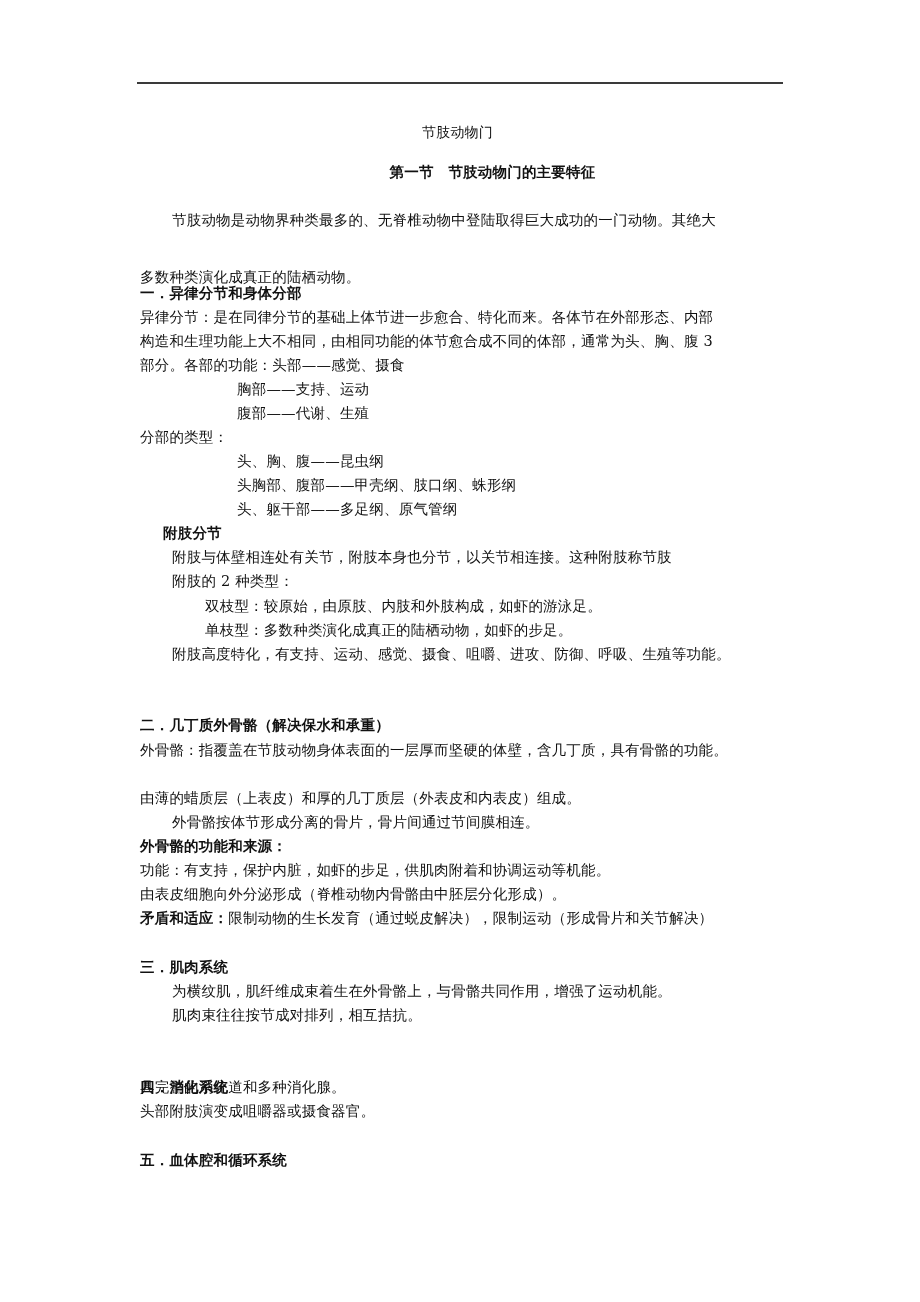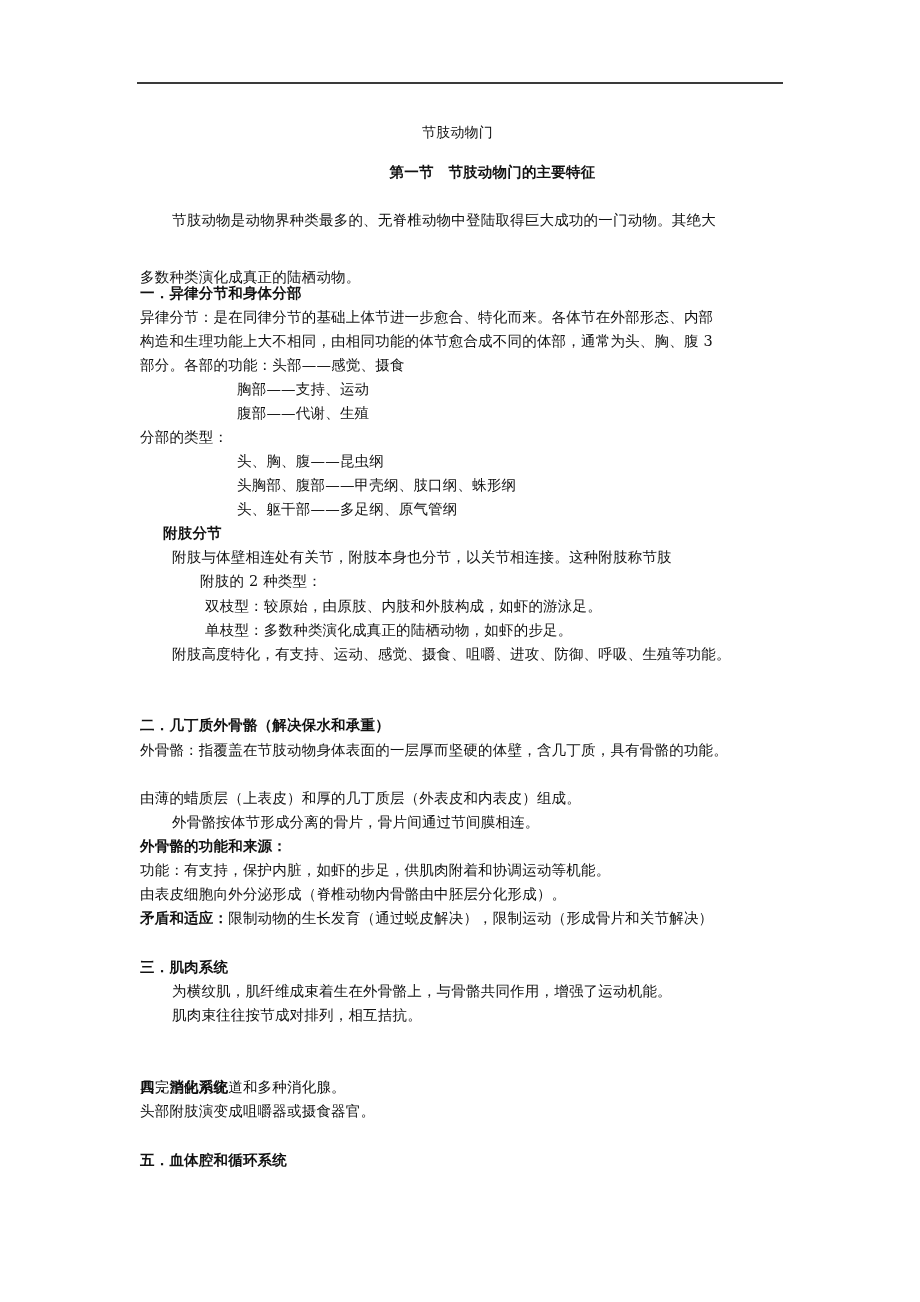--- a/index.html
+++ b/index.html
@@ -37,21 +37,21 @@
   <div class="line i3" style="top:379px;">胸部——支持、运动</div>
   <div class="line i3" style="top:403px;">腹部——代谢、生殖</div>
 
   <div class="line" style="top:427px;">分部的类型：</div>
   <div class="line i3" style="top:451px;">头、胸、腹——昆虫纲</div>
   <div class="line i3" style="top:475px;">头胸部、腹部——甲壳纲、肢口纲、蛛形纲</div>
   <div class="line i3" style="top:499px;">头、躯干部——多足纲、原气管纲</div>
 
   <div class="line bold" style="top:523px;padding-left:23px;">附肢分节</div>
   <div class="line i1" style="top:547px;">附肢与体壁相连处有关节，附肢本身也分节，以关节相连接。这种附肢称节肢</div>
-  <div class="line i1" style="top:571px;margin-left:28px;">附肢的 2 种类型：</div>
+  <div class="line i1" style="top:571px;">附肢的 2 种类型：</div>
   <div class="line i2" style="top:596px;">双枝型：较原始，由原肢、内肢和外肢构成，如虾的游泳足。</div>
   <div class="line i2" style="top:620px;">单枝型：多数种类演化成真正的陆栖动物，如虾的步足。</div>
   <div class="line i1" style="top:644px;">附肢高度特化，有支持、运动、感觉、摄食、咀嚼、进攻、防御、呼吸、生殖等功能。</div>
 
   <div class="line bold" style="top:715px;">二．几丁质外骨骼（解决保水和承重）</div>
   <div class="line" style="top:740px;">外骨骼：指覆盖在节肢动物身体表面的一层厚而坚硬的体壁，含几丁质，具有骨骼的功能。</div>
   <div class="line" style="top:788px;">由薄的蜡质层（上表皮）和厚的几丁质层（外表皮和内表皮）组成。</div>
   <div class="line i1" style="top:812px;">外骨骼按体节形成分离的骨片，骨片间通过节间膜相连。</div>
   <div class="line bold" style="top:836px;">外骨骼的功能和来源：</div>
   <div class="line" style="top:860px;">功能：有支持，保护内脏，如虾的步足，供肌肉附着和协调运动等机能。</div>

